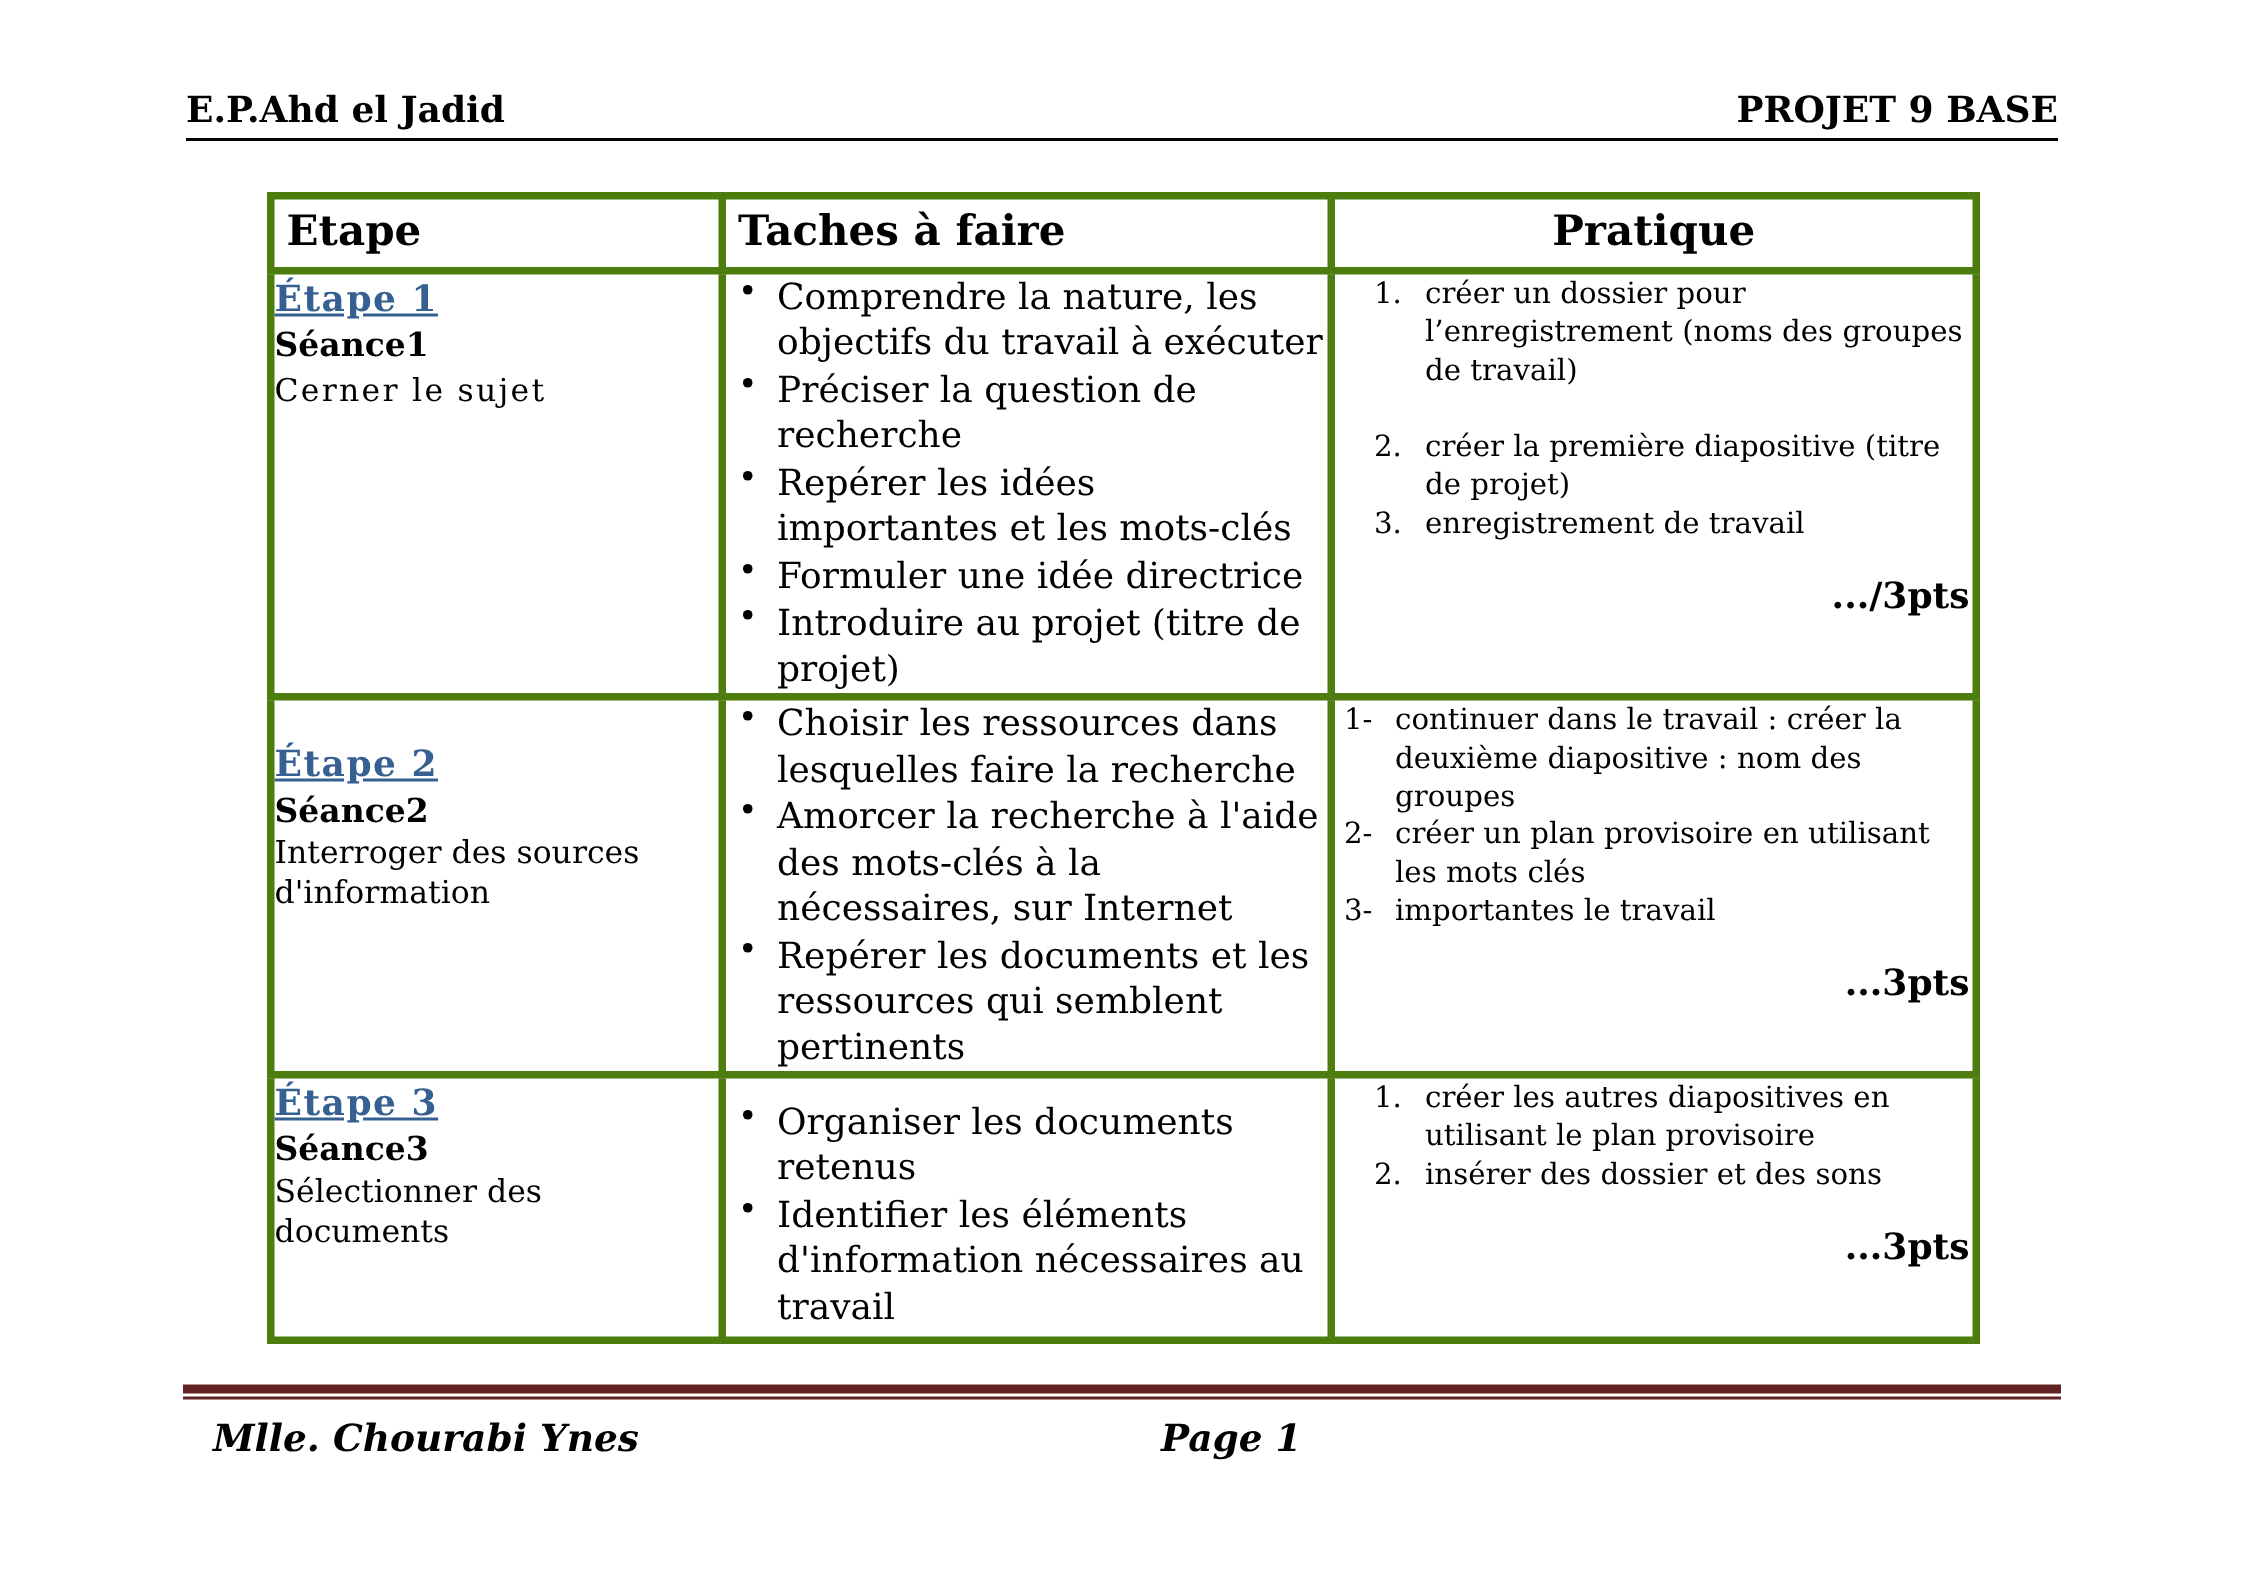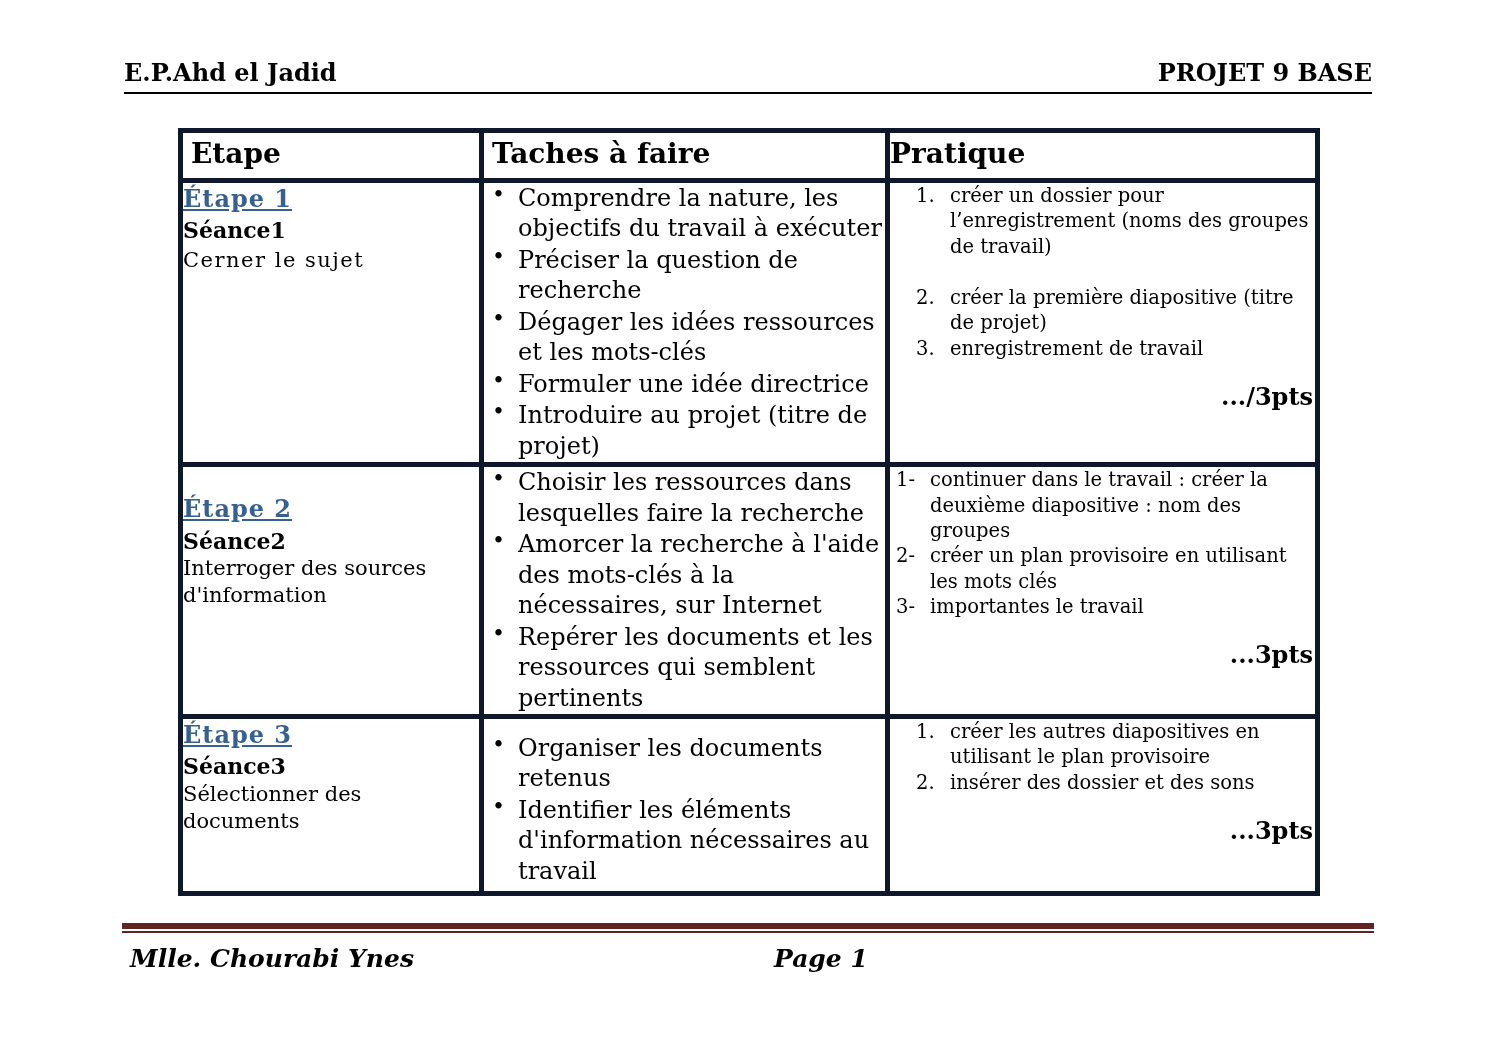--- a/index.html
+++ b/index.html
@@ -23,35 +23,35 @@
     font-weight: bold; font-size: 24px;
   }
 
   
   table.doc-table {
     position: absolute; left: 178px; top: 128px;
     width: 1137px;
     border-collapse: collapse; table-layout: fixed;
   }
   .doc-table th, .doc-table td {
-    border: 5px solid #0f172a;
+    border: 5px solid #4d7c0f;
     vertical-align: top;
     padding: 0;
   }
   col.c1 { width: 301px; }
   col.c2 { width: 406px; }
   col.c3 { width: 430px; }
 
   .doc-table th {
     height: 50px; font-size: 28px; font-weight: bold;
     padding-top: 4px;
   }
   th.th-etape   { text-align: left; padding-left: 8px; }
   th.th-taches  { text-align: left; padding-left: 8px; }
-  th.th-pratique{ text-align: left; }
+  th.th-pratique{ text-align: center; }
 
   tr.row-1 > td { height: 227px; }
   tr.row-2 > td { height: 229px; }
   tr.row-3 > td { height: 177px; }
 
   
   .cell-etape { padding: 8px 10px 0 8px; font-size: 21px; line-height: 1.3; }
   .etape-line { margin-bottom: 2px; }
   .etape-line.align-center { text-align: left; }
   .etape-line.pad-top { padding-top: 26px; }
@@ -90,21 +90,21 @@
   
   .footer-rule { position: absolute; left: 122px; top: 923px; width: 1252px; }
   .rule-thick { height: 6px; background: #622423; }
   .rule-gap   { height: 2px; background: transparent; }
   .rule-thin  { height: 2px; background: #622423; }
 
   .doc-footer {
     position: absolute; left: 126px; top: 944px; width: 1248px; height: 40px;
     font-weight: bold; font-style: italic; font-size: 25px;
   }
-  .author { position: absolute; left: 4px; top: 0; text-align: center; }
+  .author { position: absolute; left: 16px; top: 0; text-align: center; }
   .page-num { position: absolute; left: 648px; top: 0; }
 </style>
 </head>
 <body>
 
 <div class="page">
 
   <div class="doc-header">
     <span>E.P.Ahd el Jadid</span>
     <span>PROJET 9 BASE</span>
@@ -130,21 +130,21 @@
           <div class="etape-line align-left">
             <a class="etape-link">Étape 1</a>
           </div>
           <div class="seance">Séance1</div>
           <div class="desc desc-1">Cerner le sujet</div>
         </td>
         <td class="cell-tasks">
           <ul class="task-list">
             <li>Comprendre la nature, les objectifs du travail à exécuter</li>
             <li>Préciser la question de recherche</li>
-            <li>Dégager les idées ressources et les mots-clés</li>
+            <li>Repérer les idées importantes et les mots-clés</li>
             <li>Formuler une  idée directrice</li>
             <li>Introduire au projet (titre de projet)</li>
           </ul>
         </td>
         <td class="cell-pratique">
           <div class="prat-list indent-lg">
             <div class="prat-item gap-after">
               <span class="prat-num">1.</span>
               <span class="prat-text">créer un dossier  pour l’enregistrement (noms des groupes de travail)</span>
             </div>

